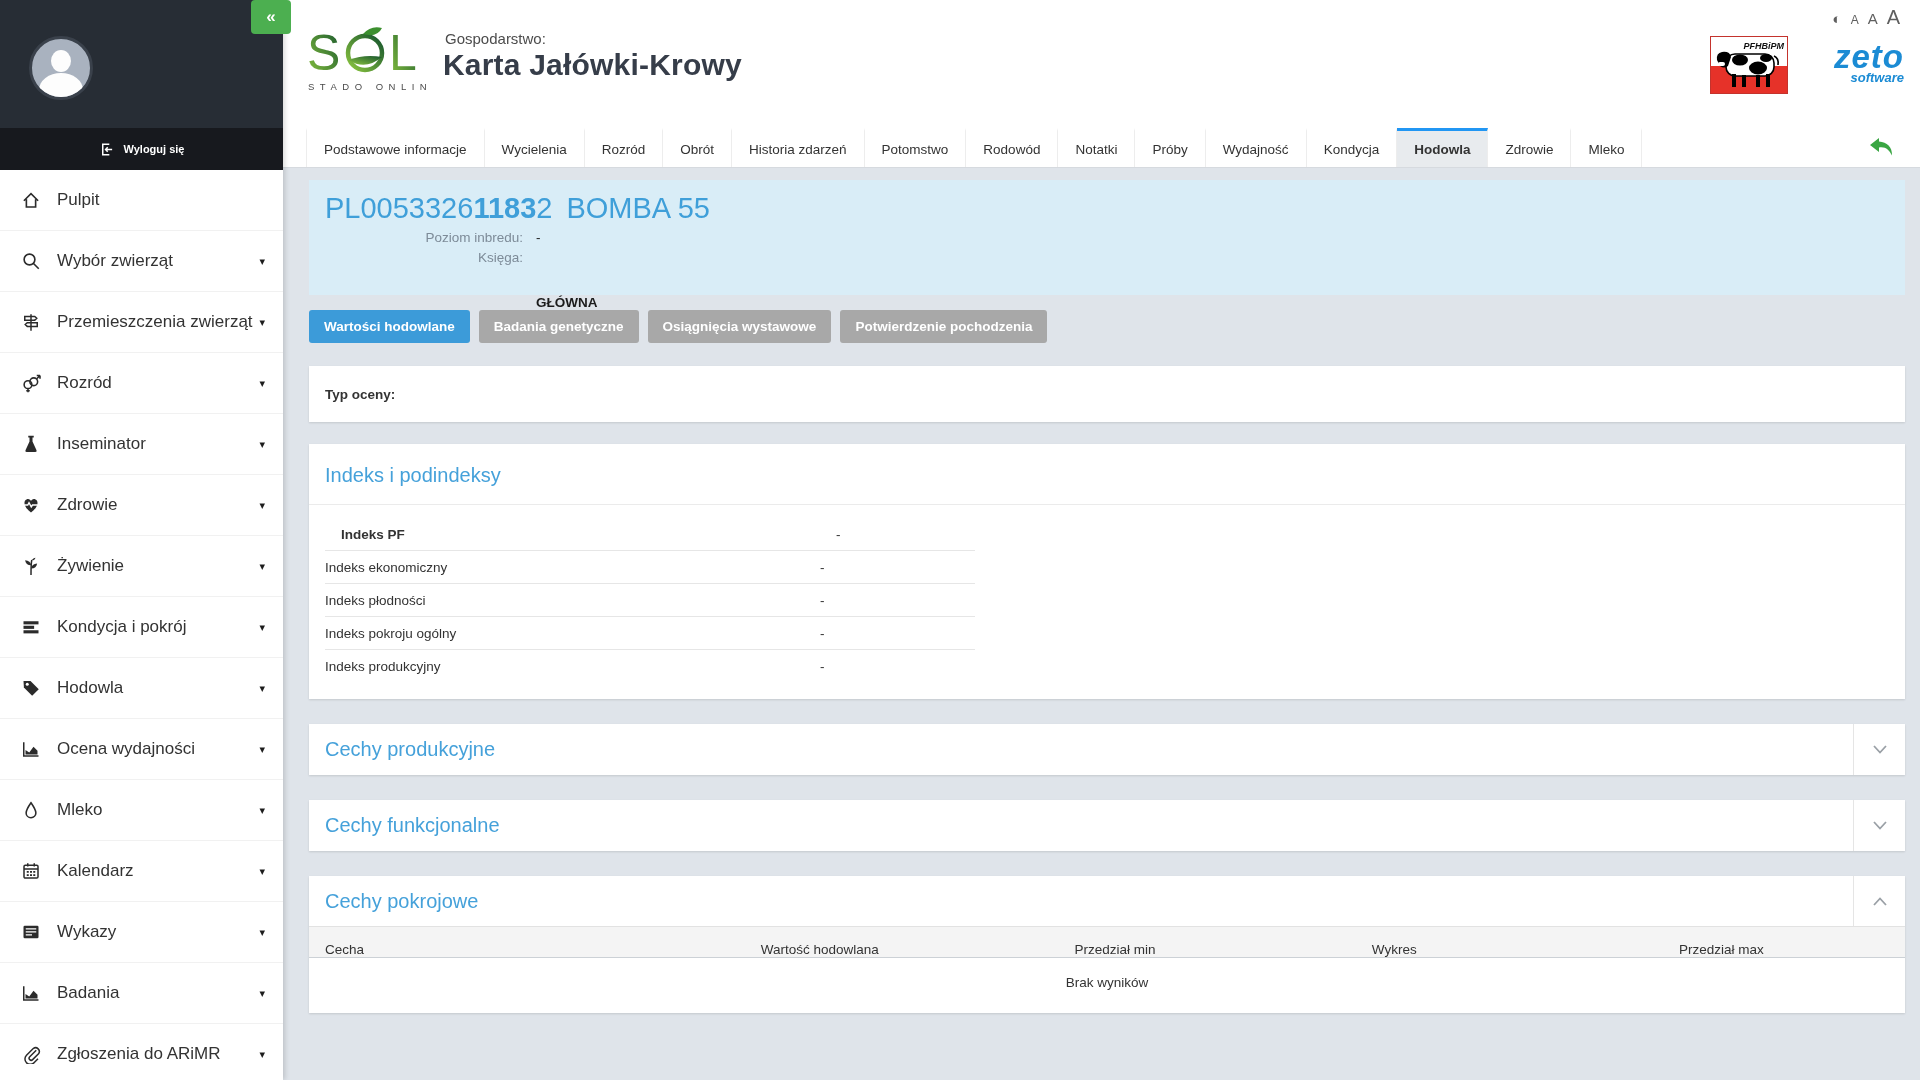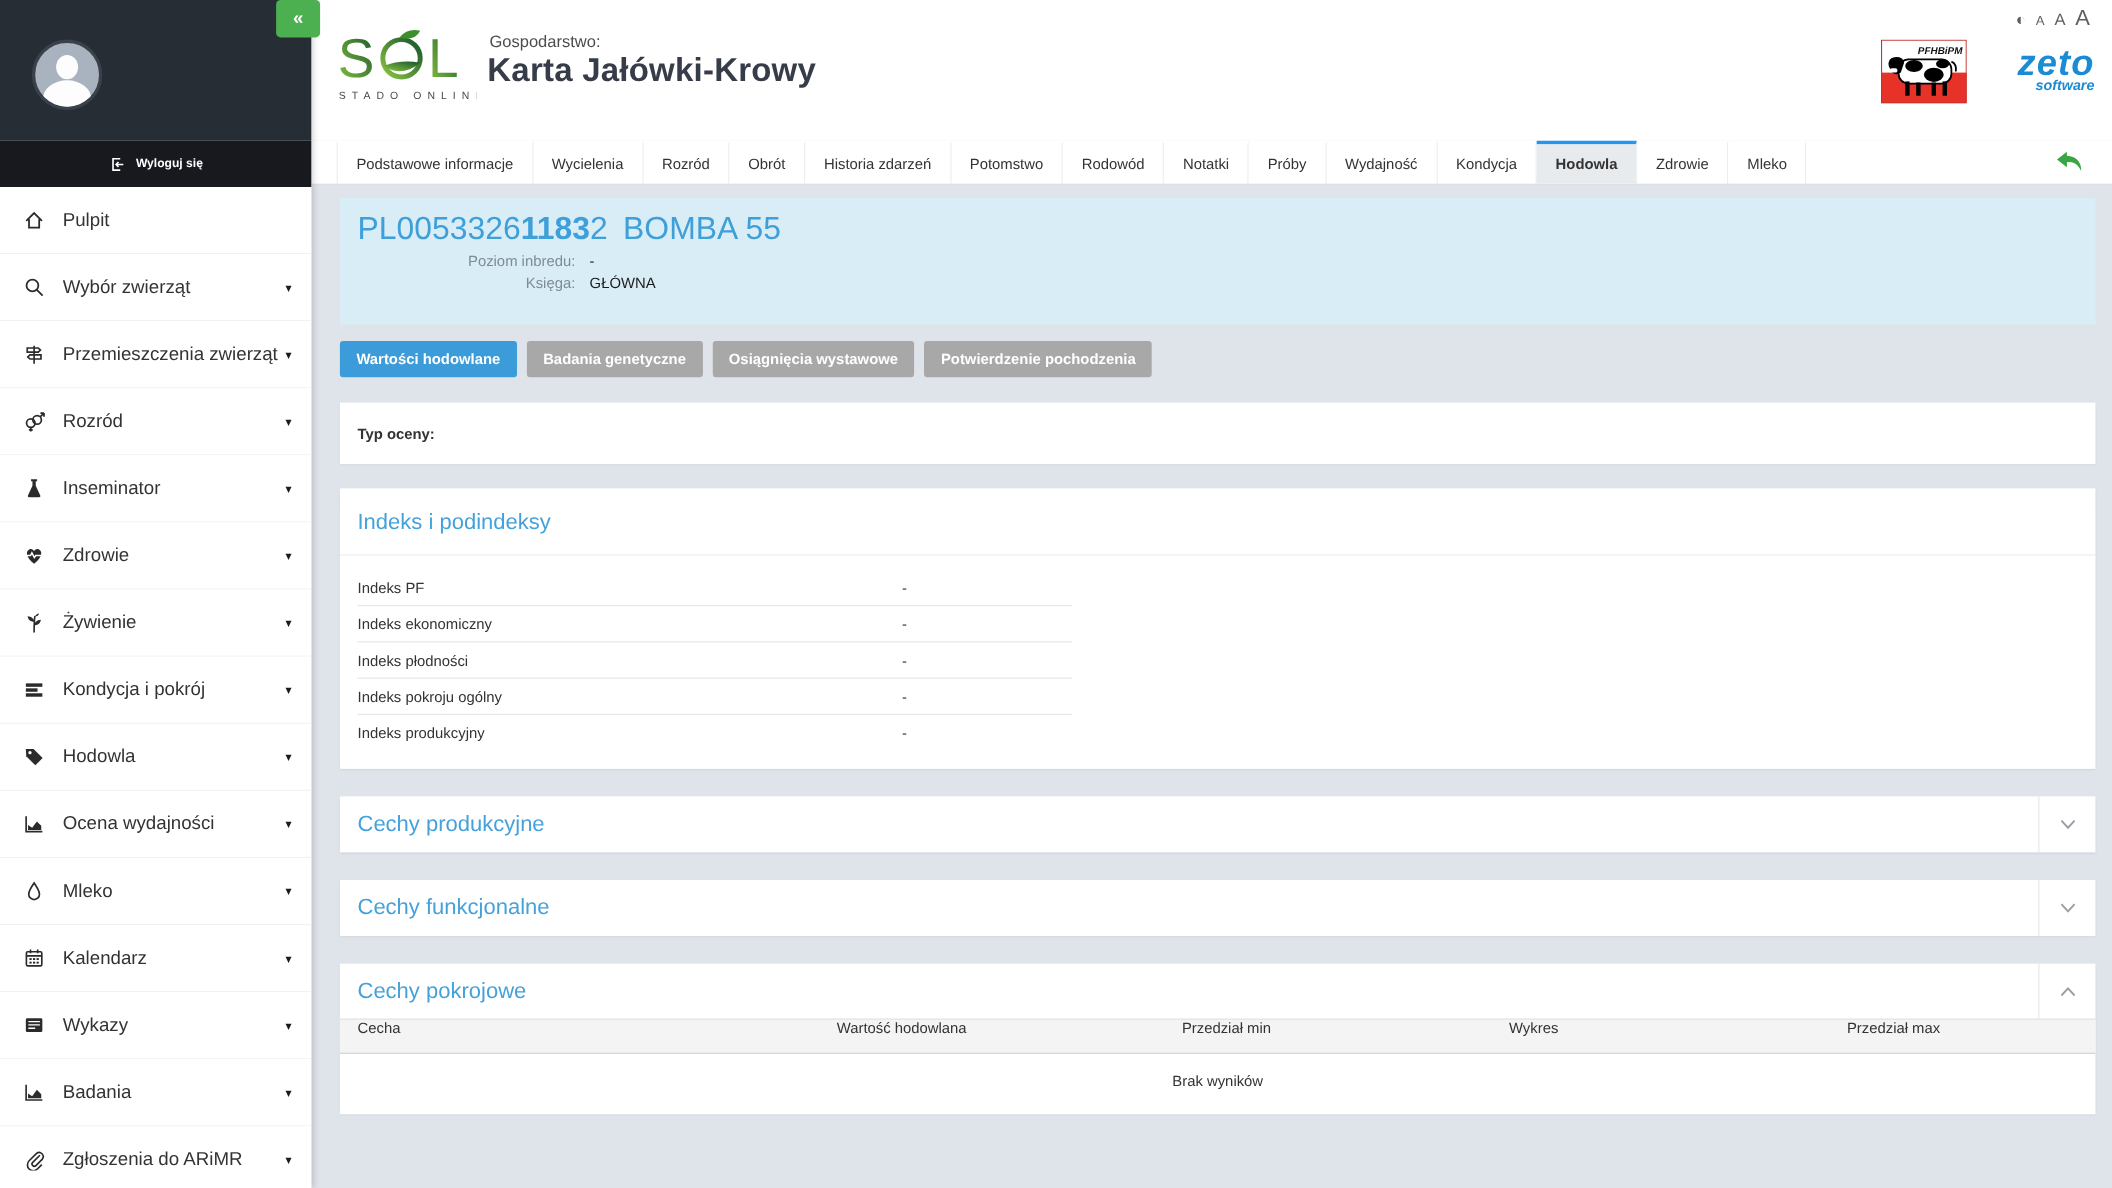--- a/index.html
+++ b/index.html
@@ -57,52 +57,52 @@
              padding:12px 15px 0 26px; }
   .panel { background:#fff; box-shadow:0 1px 2px rgba(0,0,0,.12); }
 
   .animal-panel { background:#d9edf7; height:115px; padding:12px 16px; margin-bottom:15px; }
   .animal-id { font-size:29px; color:#3f9fd9; }
   .animal-id .b { font-weight:bold; }
   .animal-id .nm { margin-left:14px; }
   .meta-row { display:flex; margin-top:5px; font-size:13.5px; }
   .meta-row .ml { width:198px; text-align:right; color:#7d8b98; }
   .meta-row .mv { margin-left:13px; color:#1c1c1c; }
-  .meta-row .mv.bold { font-weight:normal; }
+  .meta-row .mv.bold { font-weight:bold;margin-top:45px; }
 
   .actions { display:flex; gap:9px; margin-bottom:23px; }
   .btn { border:none; border-radius:3px; padding:9px 15px; font-size:13.5px; font-weight:bold;
          color:#fff; background:#a8a8a8; cursor:pointer; font-family:"Liberation Sans", sans-serif; }
   .btn.active { background:#3c9bd9;text-align:right; }
 
   .eval-panel { padding:19px 16px 17px; font-size:13.5px; margin-bottom:22px; }
   .eval-row { line-height:20px; }
   .eval-row .el { font-weight:bold; }
   .eval-row .ev { margin-left:9px; }
 
   .panel-head { padding:20px 16px 17px; font-size:20px; color:#45a1da; }
   .panel-sep { border-top:1px solid #ebebeb; }
   .indexes-panel { margin-bottom:25px; padding-bottom:16px; }
   .index-table { padding:13px 16px 0; }
   .irow { width:650px; height:33px; display:flex; align-items:center;
           border-bottom:1px solid #e6e6e6; font-size:13.5px; }
   .irow:last-child { border-bottom:none; }
   .irow .lbl { flex:0 0 495px; }
-  .irow.bold .lbl { font-weight:normal; }
+  .irow.bold .lbl { font-weight:bold;margin-left:16px; }
 
   .collapsible { height:51px; display:flex; align-items:stretch; margin-bottom:25px; }
   .collapsible .c-title { flex:1; display:flex; align-items:center; padding-left:16px;
                           font-size:20px; color:#45a1da; }
   .chev-zone { width:52px; border-left:1px solid #e5e5e5; display:flex; align-items:center;
                justify-content:center; cursor:pointer; }
 
   .pk-panel { margin-bottom:0; }
   .pk-head { height:50px; display:flex; align-items:stretch; }
   .pk-head .c-title { flex:1; display:flex; align-items:center; padding-left:16px; font-size:20px; color:#45a1da; }
-  .pk-thead { height:32px; display:flex; align-items:flex-start; background:#f4f4f4;
+  .pk-thead { height:32px; display:flex; align-items:flex-end; background:#f4f4f4;
               border-top:1px solid #e2e2e2; border-bottom:1px solid #ccd1d6; font-size:13.5px; color:#333; }
   .pk-col { text-align:center; }
   .pk-col.c0 { width:22%; text-align:left; padding-left:16px; }
   .pk-col.c1 { width:20%; } .pk-col.c2 { width:17%; } .pk-col.c3 { width:18%; } .pk-col.c4 { width:23%; }
   .pk-empty { text-align:center; padding:17px 0 23px; font-size:13.5px; color:#333; }
 </style>
 </head>
 <body>
 
 <div class="app">

